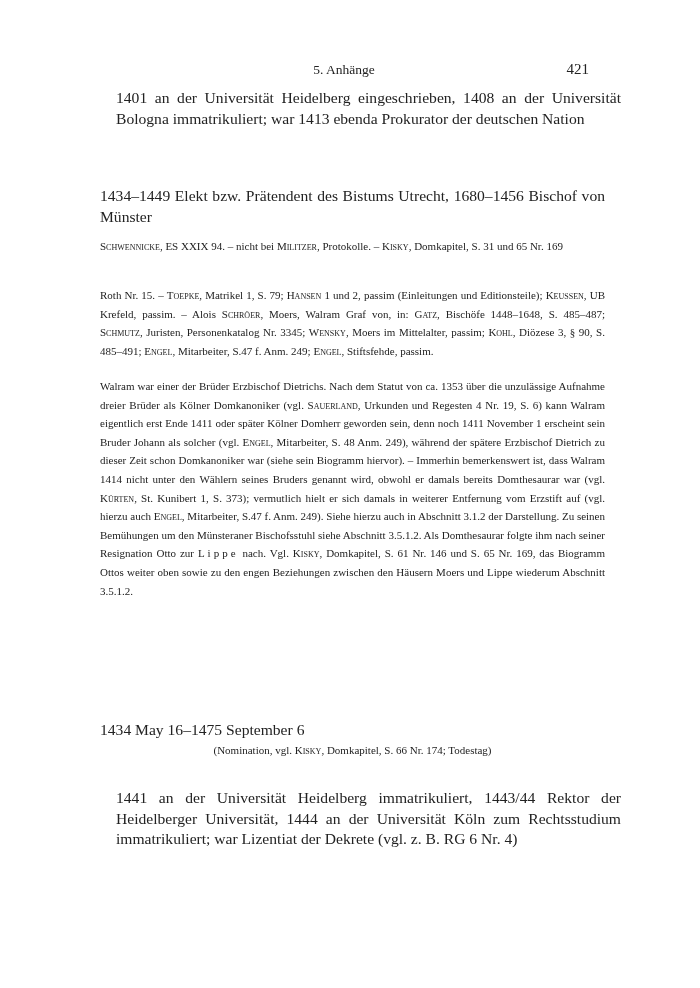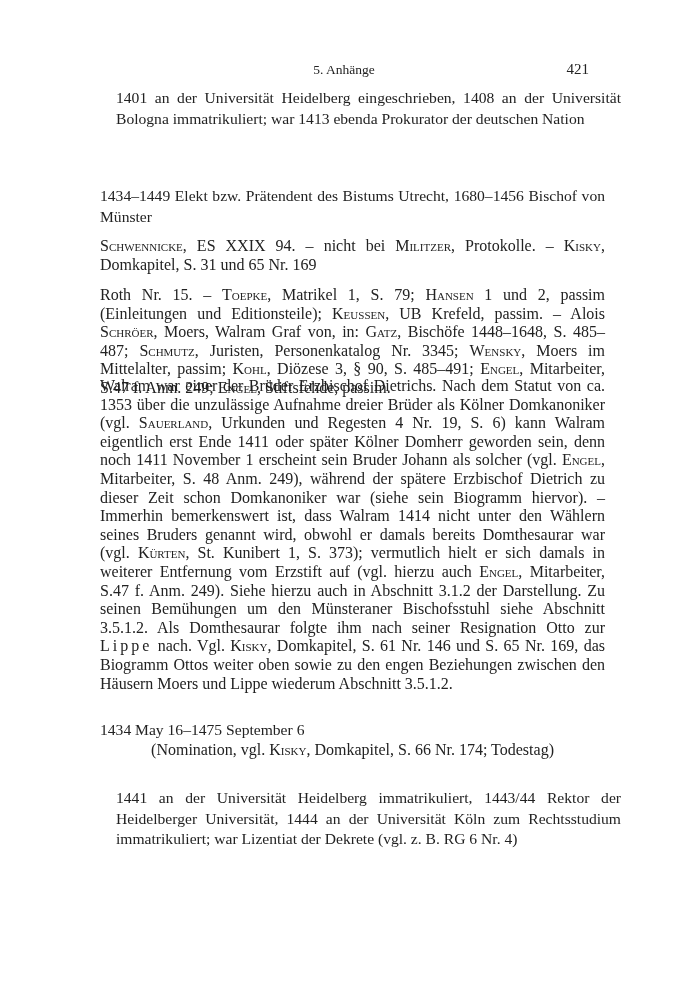--- a/index.html
+++ b/index.html
@@ -4,21 +4,21 @@
 <style>
   html, body { margin: 0; padding: 0; background: #ffffff; }
   body { width: 700px; height: 988px; position: relative; overflow: hidden;
          font-family: "Liberation Serif", "DejaVu Serif", serif; color: #222; }
   .page { position: absolute; left: 0; top: 0; width: 700px; height: 988px; }
   .running-head { position: absolute; top: 62px; left: 83px; width: 522px; height: 20px; font-size: 13.5px; }
   .running-head .title { position: absolute; left: 0; width: 100%; text-align: center; }
   .running-head .pageno { position: absolute; right: 16px; font-size: 15px; top: -1px; }
   .block { position: absolute; left: 100px; width: 505px; }
   .lg { font-size: 15.6px; line-height: 20.5px; text-align: justify; }
-  .sm { font-size: 16px; line-height: 18.5px; text-align: justify; }
+  .sm { font-size: 11px; line-height: 18.5px; text-align: justify; }
   .sc { font-variant: small-caps; }
   .sp { letter-spacing: 3px; }
   .person { position: absolute; left: 83px; width: 522px; font-size: 15.6px; line-height: 20.5px; }
 </style>
 </head>
 <body>
 
 <div class="page">
 
   <div class="running-head">

